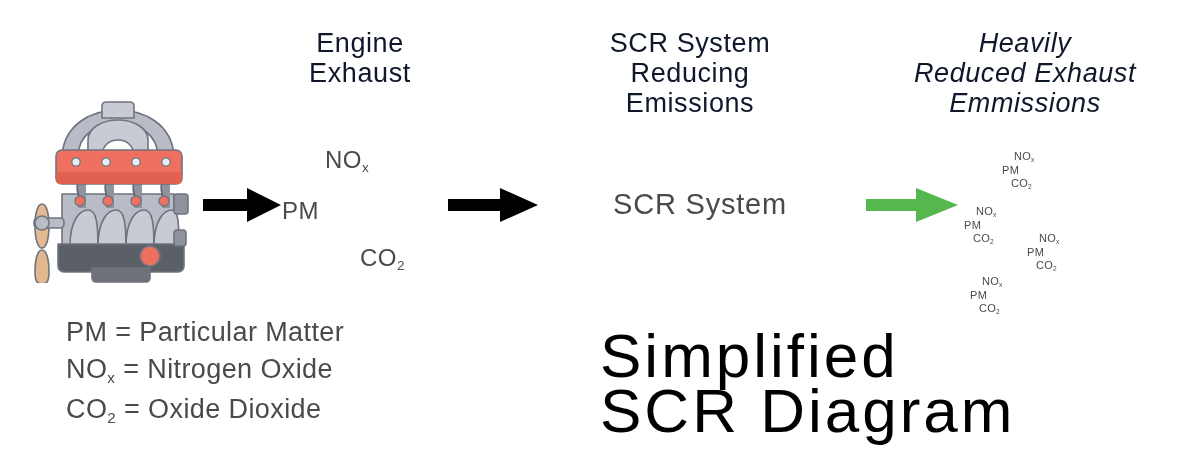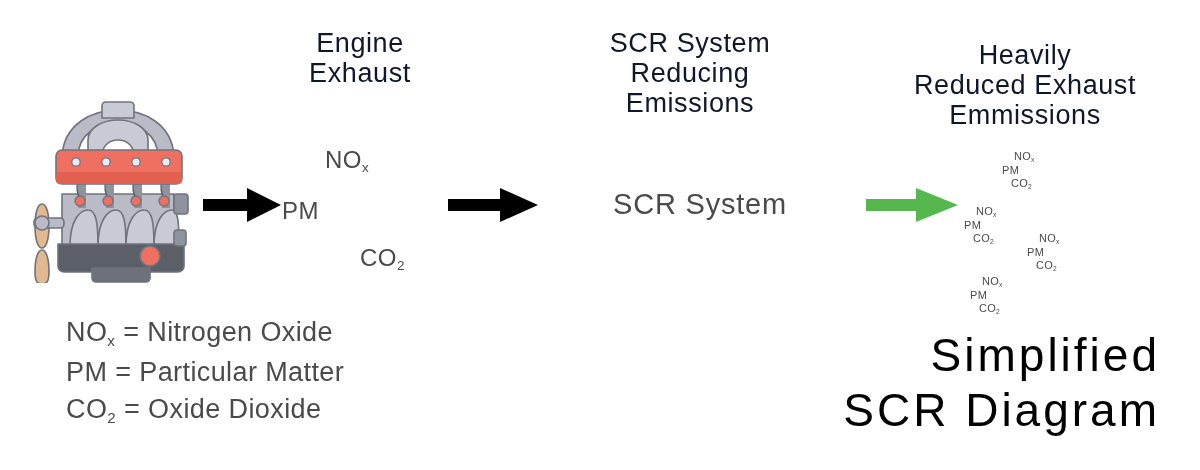--- a/index.html
+++ b/index.html
@@ -21,21 +21,21 @@
     text-align: center;
     font-size: 27px;
     font-weight: 400;
     line-height: 30px;
     color: #0f172a;
     letter-spacing: 0.6px;
     white-space: pre-line;
   }
   #head-exhaust { left: 240px; top: 28px; width: 240px; }
   #head-scr     { left: 540px; top: 28px; width: 300px; }
-  #head-reduced { left: 850px; top: 40px; width: 350px; }
+  #head-reduced { left: 850px; top: 28px; width: 350px; font-style: italic; }
 
   
   .emis-stack {
     position: absolute;
     left: 270px; top: 136px;
     width: 180px;
     font-size: 24px;
     line-height: 47px;
     color: #4a4a4a;
     letter-spacing: 0.5px;
@@ -92,23 +92,23 @@
     letter-spacing: 0.4px;
   }
   .legend .lg { display: block; white-space: nowrap; }
   .legend sub { font-size: 0.56em; top: 0.30em; }
 
   
   #diagram-title {
     position: absolute;
     left: 600px; top: 328px;
     width: 560px;
-    text-align: right;
+    text-align: left;
     color: #000000;
-    font-size: 46px;
+    font-size: 62px;
     line-height: 55px;
     font-weight: 400;
     letter-spacing: 3px;
     white-space: pre-line;
   }
 
   
   #engine-illustration { left: 18px; top: 98px; }
 </style>
 </head>
@@ -233,21 +233,21 @@
     <span class="m m3"><span>CO</span><sub>2</sub></span>
   </div>
 
   <div class="mini-cluster" id="cluster-4">
     <span class="m m1"><span>NO</span><sub>x</sub></span>
     <span class="m m2">PM</span>
     <span class="m m3"><span>CO</span><sub>2</sub></span>
   </div>
 
   <div class="legend">
+    <span class="lg"><span>PM</span><span> = Particular Matter</span></span>
     <span class="lg"><span>NO</span><sub>x</sub><span> = Nitrogen Oxide</span></span>
-    <span class="lg"><span>PM</span><span> = Particular Matter</span></span>
     <span class="lg"><span>CO</span><sub>2</sub><span> = Oxide Dioxide</span></span>
   </div>
 
   <div id="diagram-title">Simplified
 SCR Diagram</div>
 
 </div>
 
 </body></html>

